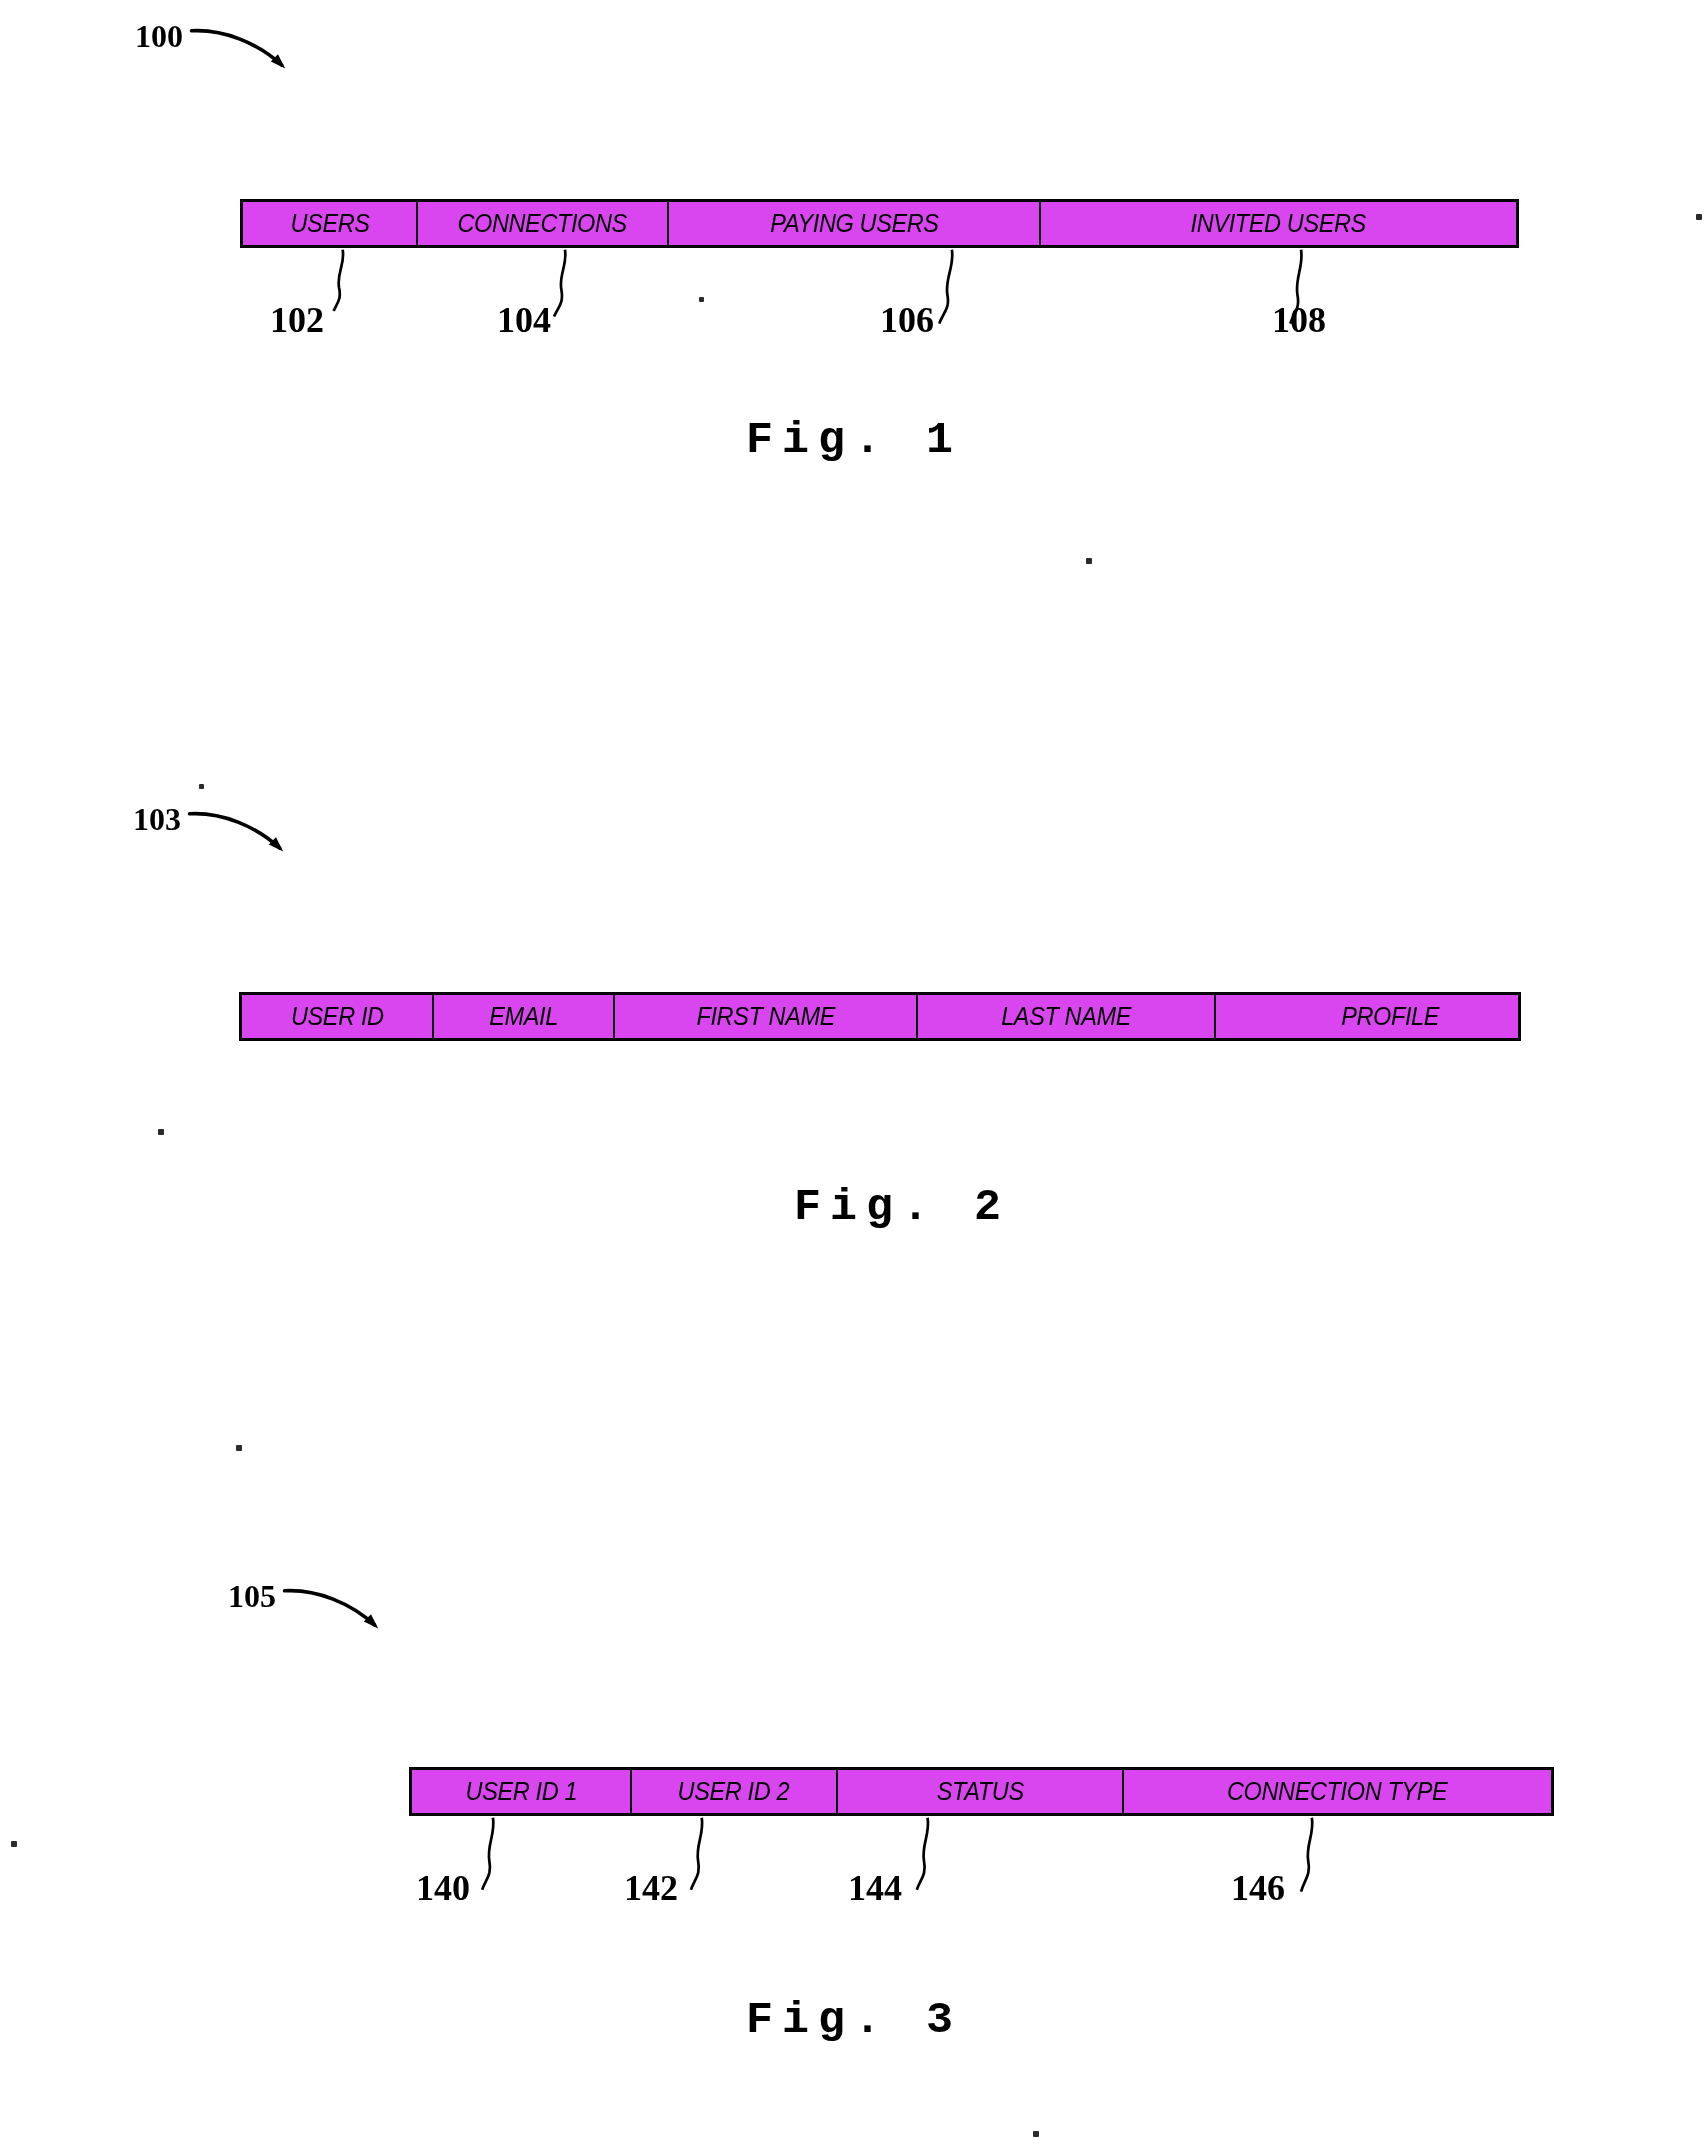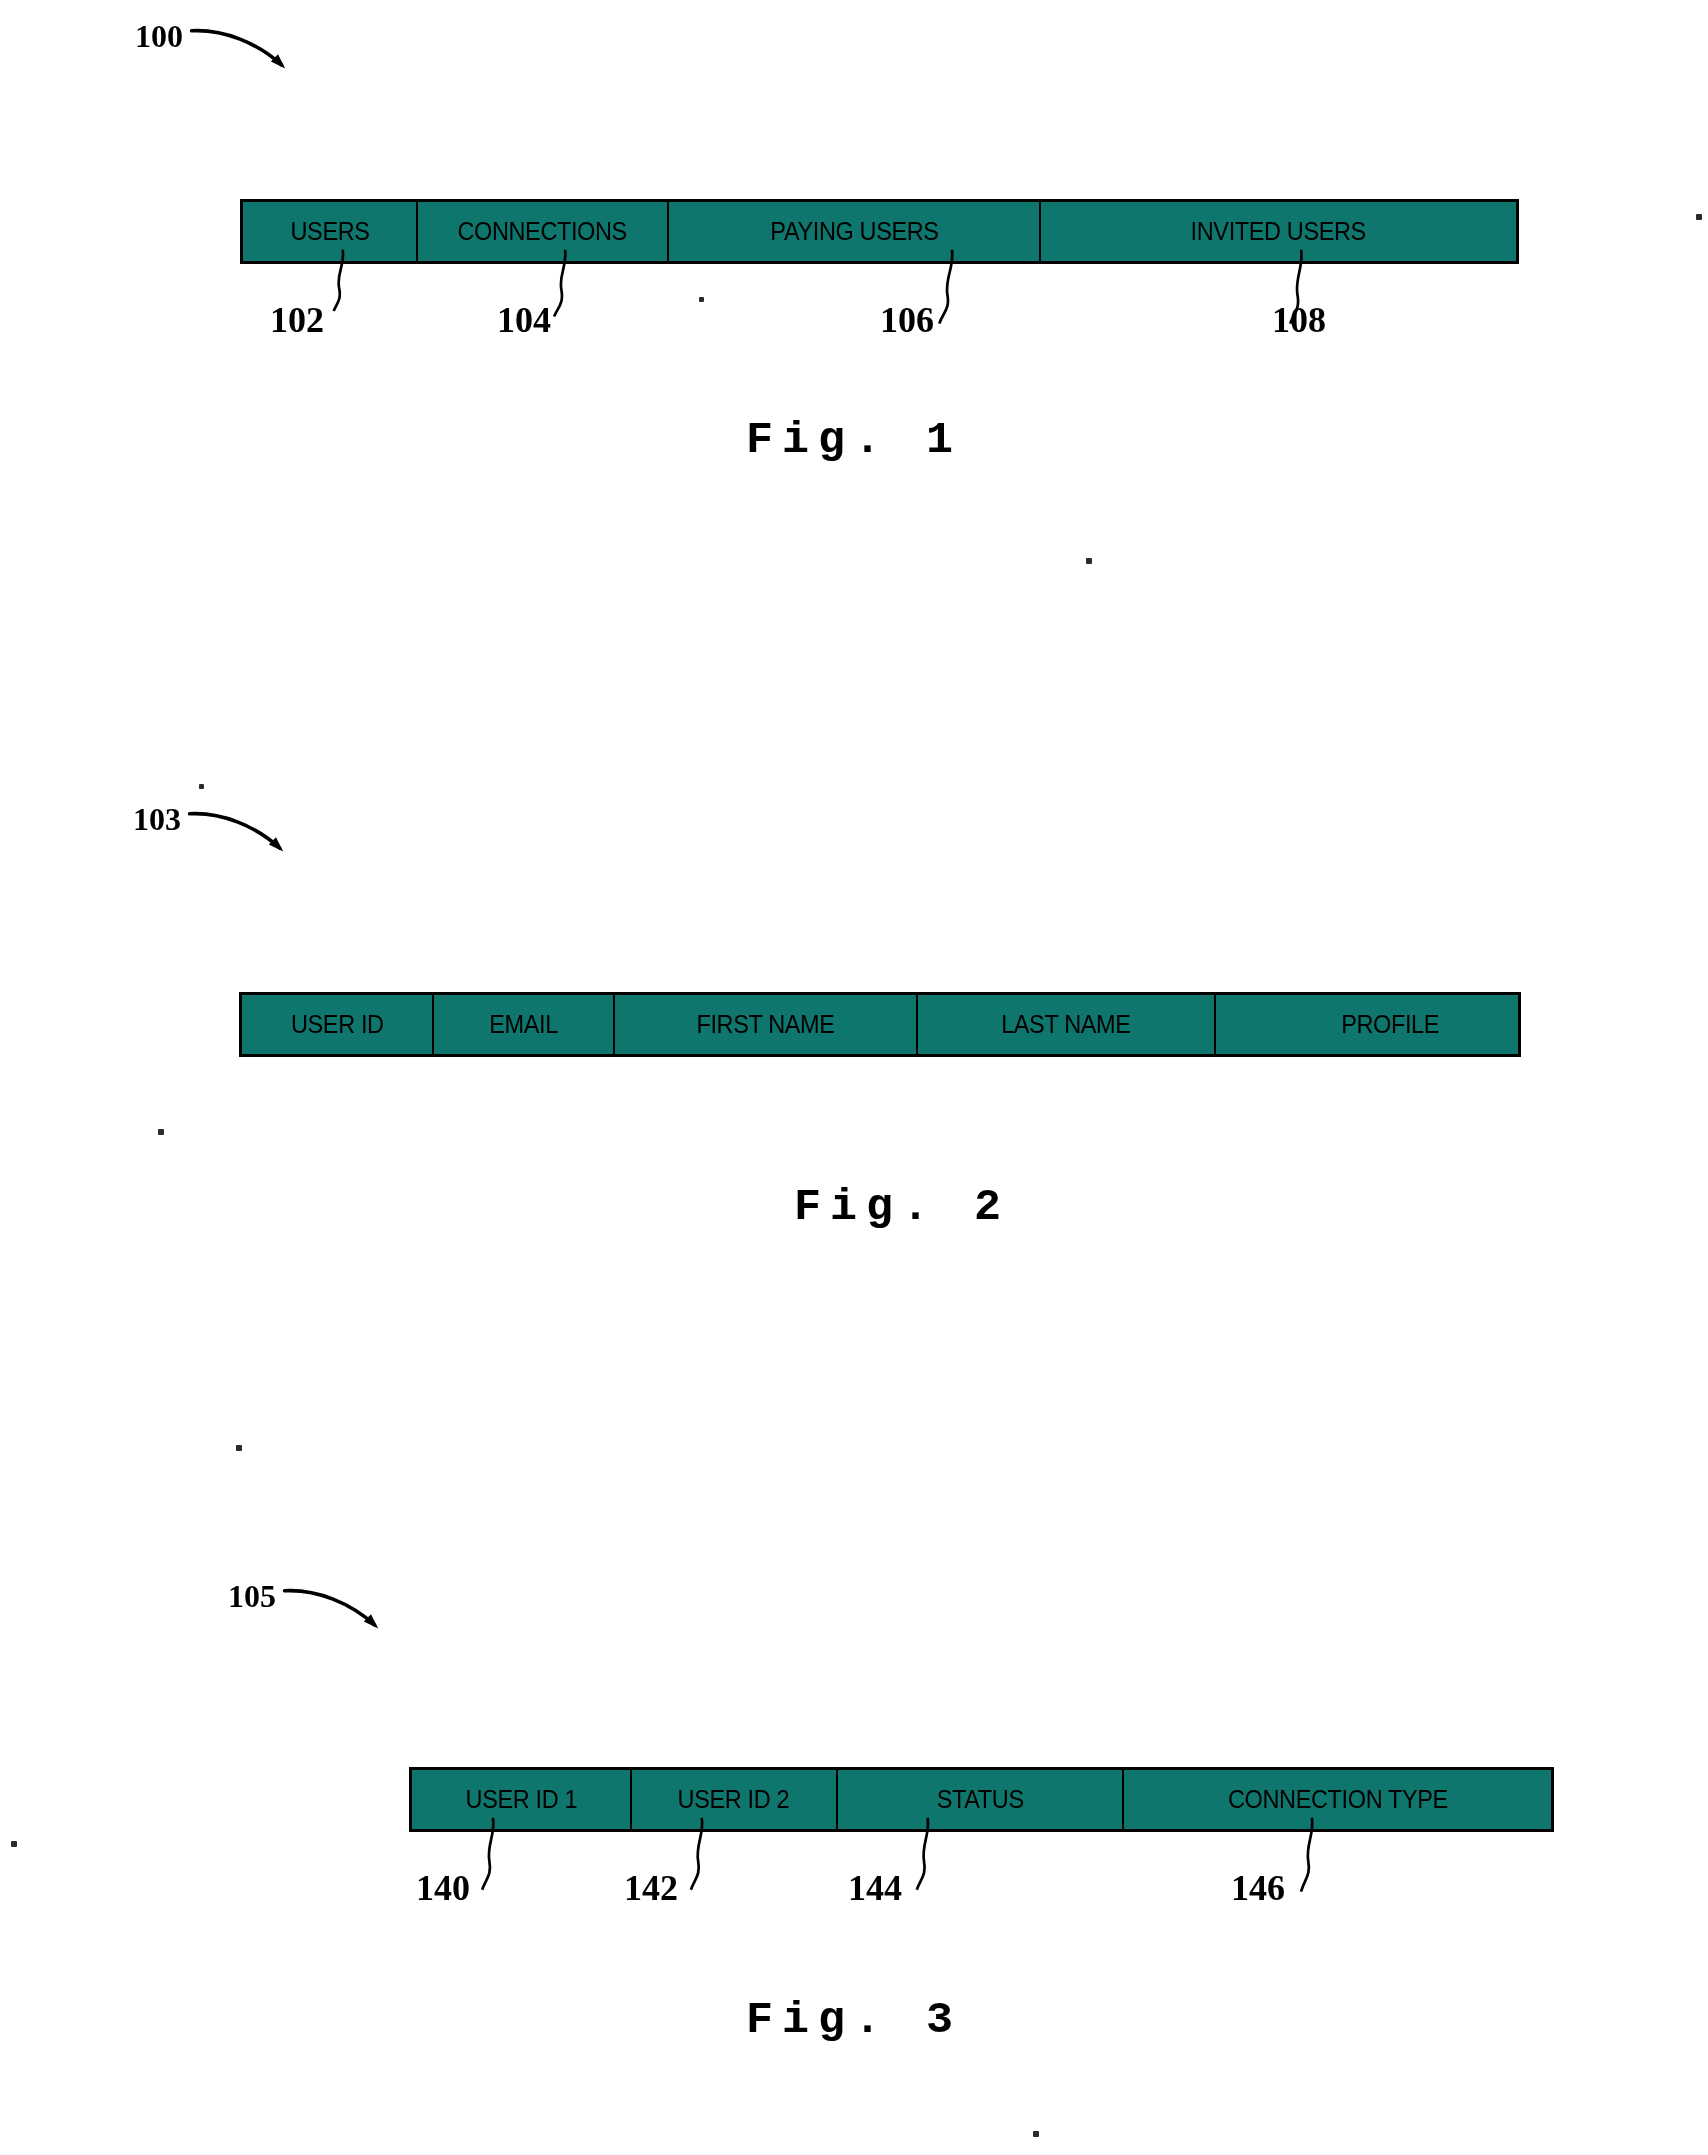--- a/index.html
+++ b/index.html
@@ -49,23 +49,24 @@
   .fig-ref-arrow {
     margin-left: 5.4px;
     margin-top: 1.8px;
   }
 
   
   .schema-table {
     position: absolute;
     display: flex;
     border: 3.6px solid #000;
-    background: #0f766e;
+    background: #d946ef;
     box-sizing: border-box;
-    height: 65px;
+    height: 49px;
+    font-style: italic;
   }
   .schema-cell {
     box-sizing: border-box;
     border-right: 2.7px solid #000;
     display: flex;
     align-items: center;
     justify-content: center;
     height: 100%;
     overflow: hidden;
   }

